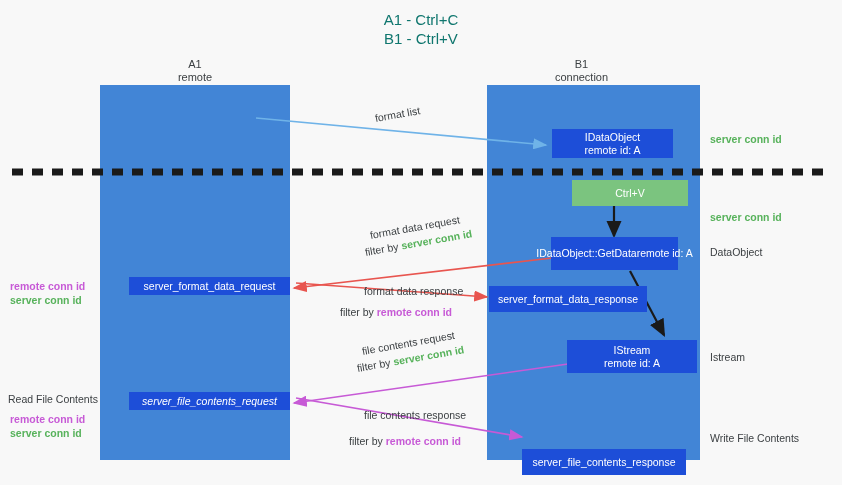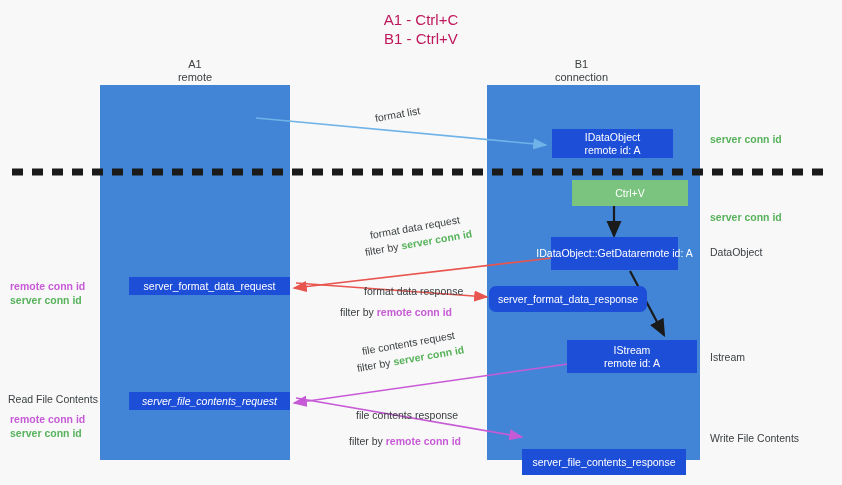--- a/index.html
+++ b/index.html
@@ -8,21 +8,21 @@
     background:#f8f8f8;
     font-family:"Liberation Sans","DejaVu Sans",sans-serif;
     color:#3c4043;
   }
   #stage{position:absolute;inset:0;}
   .abs{position:absolute;}
 
   
   .title{
     left:0;right:0;top:10px;text-align:center;
-    font-size:15px;line-height:19px;color:#be185d;white-space:pre;
+    font-size:15px;line-height:19px;color:#0f766e;white-space:pre;
   }
 
   
   .lane{background:#4285d6;}
   .lane-head{
     text-align:center;font-size:11px;line-height:13px;color:#3c4043;white-space:pre;
   }
 
   
   .box{
@@ -112,21 +112,21 @@
     <span>remote id: A</span>
   </div>
 
   <div class="abs box orange" style="left:567px;top:340px;width:130px;height:33px;flex-direction:column;">
     <span>IStream</span>
     <span>remote id: A</span>
   </div>
 
   <div class="abs box orange" style="left:129px;top:277px;width:161px;height:18px;">server_format_data_request</div>
 
-  <div class="abs box orange" style="left:489px;top:286px;width:158px;height:26px;border-radius:7px;">server_format_data_response</div>
+  <div class="abs box orange" style="left:489px;top:286px;width:158px;height:26px;">server_format_data_response</div>
 
   <div class="abs box orange" style="left:129px;top:392px;width:161px;height:18px;font-style:italic;">server_file_contents_request</div>
 
   <div class="abs box orange" style="left:522px;top:449px;width:164px;height:26px;">server_file_contents_response</div>
 
   <div class="abs edgelabel rot-up" style="left:375px;top:111px;">format list</div>
 
   <div class="abs edgelabel rot-up" style="left:370px;top:228px;">format data request</div>
   <div class="abs edgelabel rot-up" style="left:365px;top:245px;">
     <span>filter by </span><span class="srv">server conn id</span>
@@ -135,21 +135,21 @@
   <div class="abs edgelabel" style="left:364px;top:284px;">format data response</div>
   <div class="abs edgelabel" style="left:340px;top:305px;">
     <span>filter by </span><span class="rem">remote conn id</span>
   </div>
 
   <div class="abs edgelabel rot-up" style="left:362px;top:344px;">file contents request</div>
   <div class="abs edgelabel rot-up" style="left:357px;top:361px;">
     <span>filter by </span><span class="srv">server conn id</span>
   </div>
 
-  <div class="abs edgelabel" style="left:356px;top:408px;">file contents response</div>
+  <div class="abs edgelabel" style="left:364px;top:408px;">file contents response</div>
   <div class="abs edgelabel" style="left:349px;top:434px;">
     <span>filter by </span><span class="rem">remote conn id</span>
   </div>
 
   <div class="abs sidelabel srvtxt" style="left:710px;top:132px;">server conn id</div>
   <div class="abs sidelabel srvtxt" style="left:710px;top:210px;">server conn id</div>
   <div class="abs sidelabel plain" style="left:710px;top:245px;">DataObject</div>
   <div class="abs sidelabel plain" style="left:710px;top:350px;">Istream</div>
   <div class="abs sidelabel plain" style="left:710px;top:431px;">Write File Contents</div>
 

